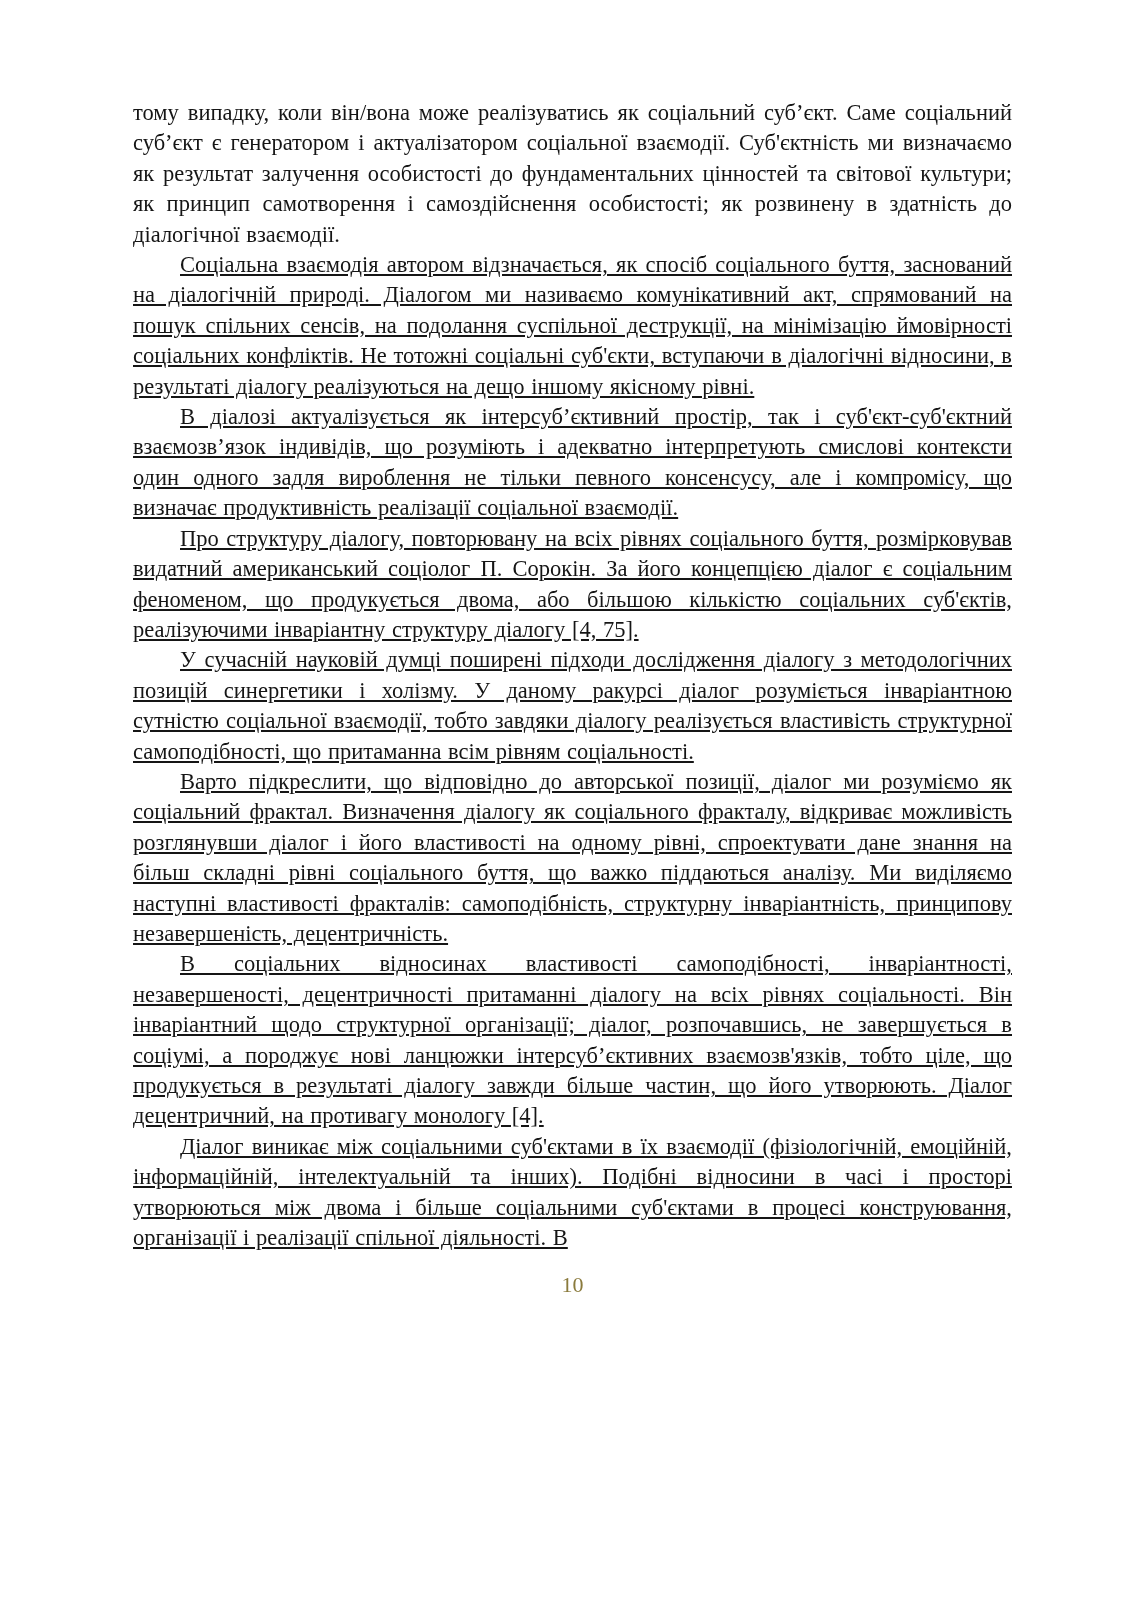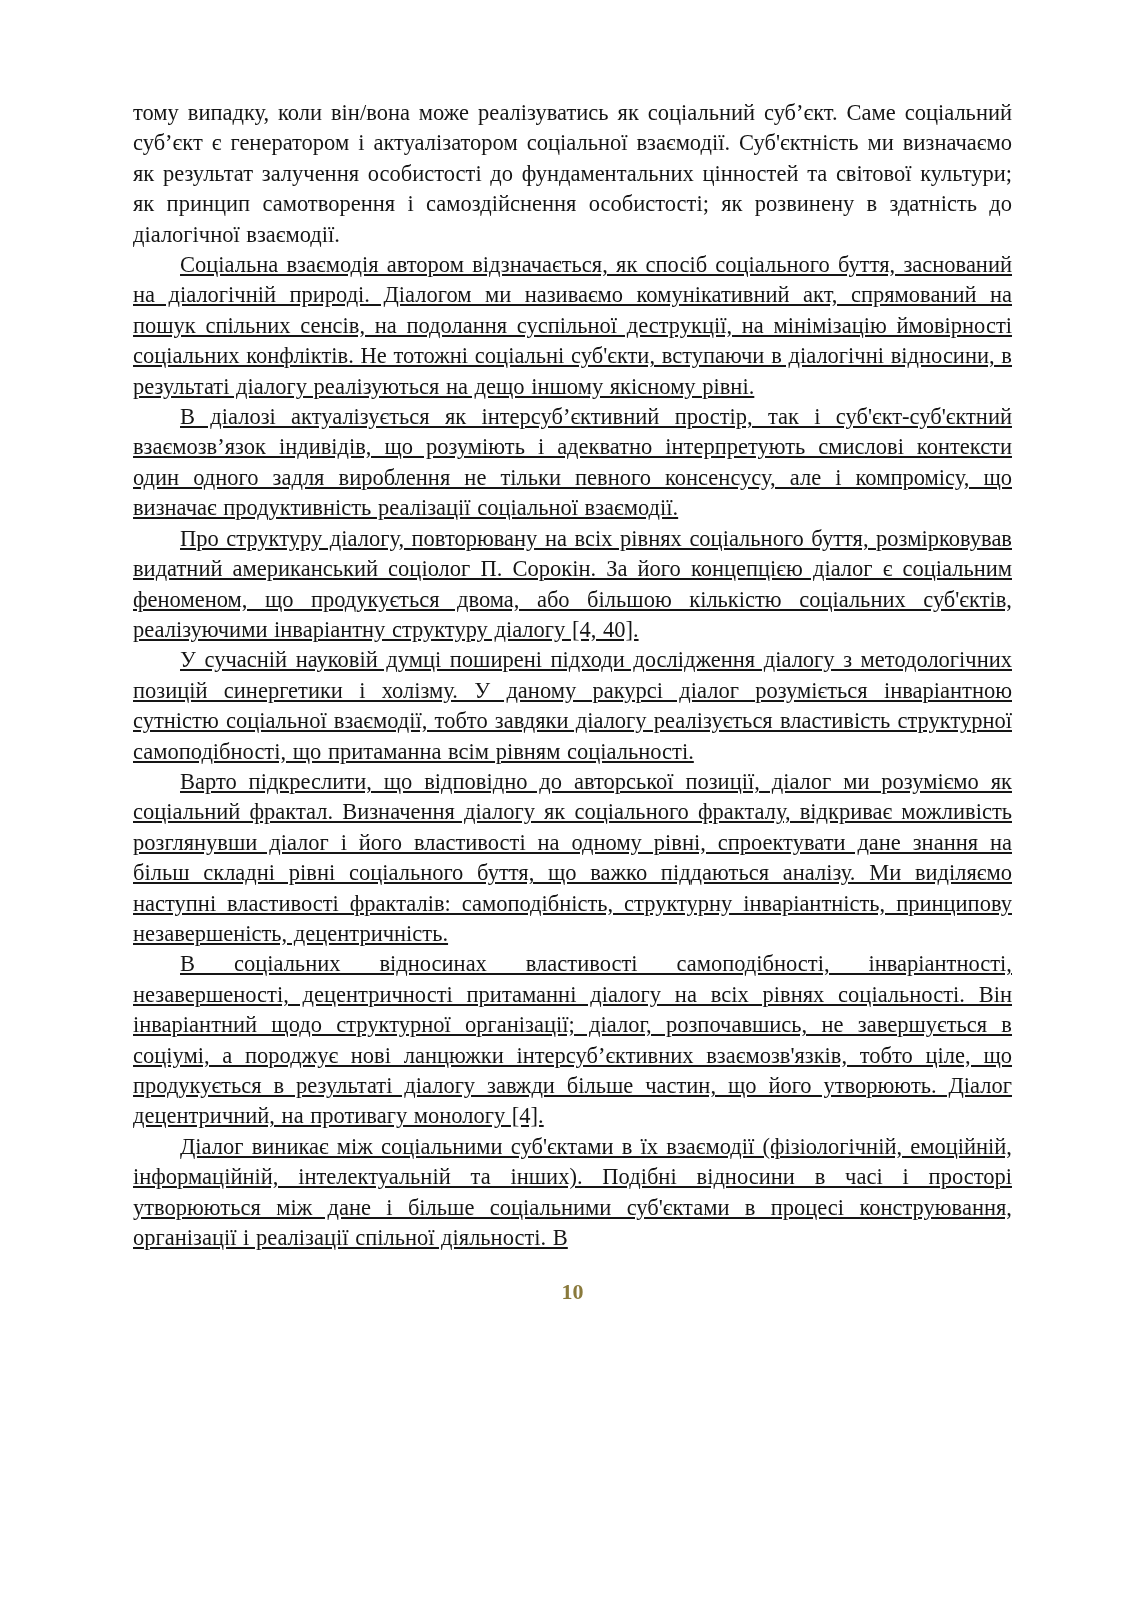--- a/index.html
+++ b/index.html
@@ -24,35 +24,35 @@
     line-height: 30.4px;
     text-align: justify;
     text-justify: inter-word;
     word-spacing: 1px;
   }
   .text-block p.indented {
     text-indent: 47px;
     text-decoration: underline;
   }
   .page-number {
-    margin-top: 24px;
+    margin-top: 17px;
     text-align: center;
     font-size: 22px;
-    font-weight: bold;
+    font-weight: normal;
     line-height: 30px;
   }
 </style>
 </head>
 <body>
 
 <div class="page">
   <div class="text-block">
     <p>тому випадку, коли він/вона може реалізуватись як соціальний суб’єкт. Саме соціальний суб’єкт  є генератором і актуалізатором соціальної взаємодії. Суб'єктність ми визначаємо як результат залучення особистості до фундаментальних цінностей та світової культури; як принцип самотворення і самоздійснення особистості; як розвинену в здатність до діалогічної взаємодії.</p>
     <p class="indented">Соціальна взаємодія автором відзначається, як спосіб соціального буття, заснований на діалогічній природі. Діалогом ми називаємо комунікативний акт, спрямований на пошук спільних сенсів, на подолання суспільної деструкції, на мінімізацію ймовірності соціальних конфліктів. Не тотожні соціальні суб'єкти, вступаючи в діалогічні відносини, в результаті діалогу реалізуються на дещо іншому якісному рівні.</p>
     <p class="indented">В діалозі актуалізується як інтерсуб’єктивний простір, так і суб'єкт-суб'єктний взаємозв’язок індивідів, що розуміють і адекватно інтерпретують смислові контексти один одного задля вироблення не тільки певного консенсусу, але і компромісу, що визначає продуктивність реалізації соціальної взаємодії.</p>
-    <p class="indented">Про структуру діалогу, повторювану на всіх рівнях соціального буття, розмірковував видатний американський соціолог П. Сорокін. За його концепцією діалог є соціальним феноменом, що продукується двома, або більшою кількістю соціальних суб'єктів, реалізуючими інваріантну структуру діалогу [4, 40].</p>
+    <p class="indented">Про структуру діалогу, повторювану на всіх рівнях соціального буття, розмірковував видатний американський соціолог П. Сорокін. За його концепцією діалог є соціальним феноменом, що продукується двома, або більшою кількістю соціальних суб'єктів, реалізуючими інваріантну структуру діалогу [4, 75].</p>
     <p class="indented">У сучасній науковій думці поширені підходи дослідження діалогу з методологічних позицій синергетики і холізму. У даному ракурсі діалог розуміється інваріантною сутністю соціальної взаємодії, тобто завдяки діалогу реалізується властивість структурної самоподібності, що притаманна всім рівням соціальності.</p>
     <p class="indented">Варто підкреслити, що відповідно до авторської позиції, діалог ми розуміємо як соціальний фрактал. Визначення діалогу як соціального фракталу, відкриває можливість розглянувши діалог і його властивості на одному рівні, спроектувати дане знання на більш складні рівні соціального буття, що важко піддаються аналізу. Ми виділяємо наступні властивості фракталів: самоподібність, структурну інваріантність, принципову незавершеність, децентричність.</p>
     <p class="indented">В соціальних відносинах властивості самоподібності, інваріантності, незавершеності, децентричності притаманні діалогу на всіх рівнях соціальності. Він інваріантний щодо структурної організації; діалог, розпочавшись, не завершується в соціумі, а породжує нові ланцюжки інтерсуб’єктивних взаємозв'язків, тобто ціле, що продукується в результаті діалогу завжди більше частин, що його утворюють. Діалог децентричний, на противагу монологу [4].</p>
-    <p class="indented">Діалог виникає між соціальними суб'єктами в їх взаємодії (фізіологічній, емоційній, інформаційній, інтелектуальній та інших). Подібні відносини в часі і просторі утворюються між дане і більше соціальними суб'єктами в процесі конструювання, організації і реалізації спільної діяльності. В</p>
+    <p class="indented">Діалог виникає між соціальними суб'єктами в їх взаємодії (фізіологічній, емоційній, інформаційній, інтелектуальній та інших). Подібні відносини в часі і просторі утворюються між двома і більше соціальними суб'єктами в процесі конструювання, організації і реалізації спільної діяльності. В</p>
   </div>
   <div class="page-number" style="color: rgb(138, 122, 60);">10</div>
 </div>
 
 </body></html>

